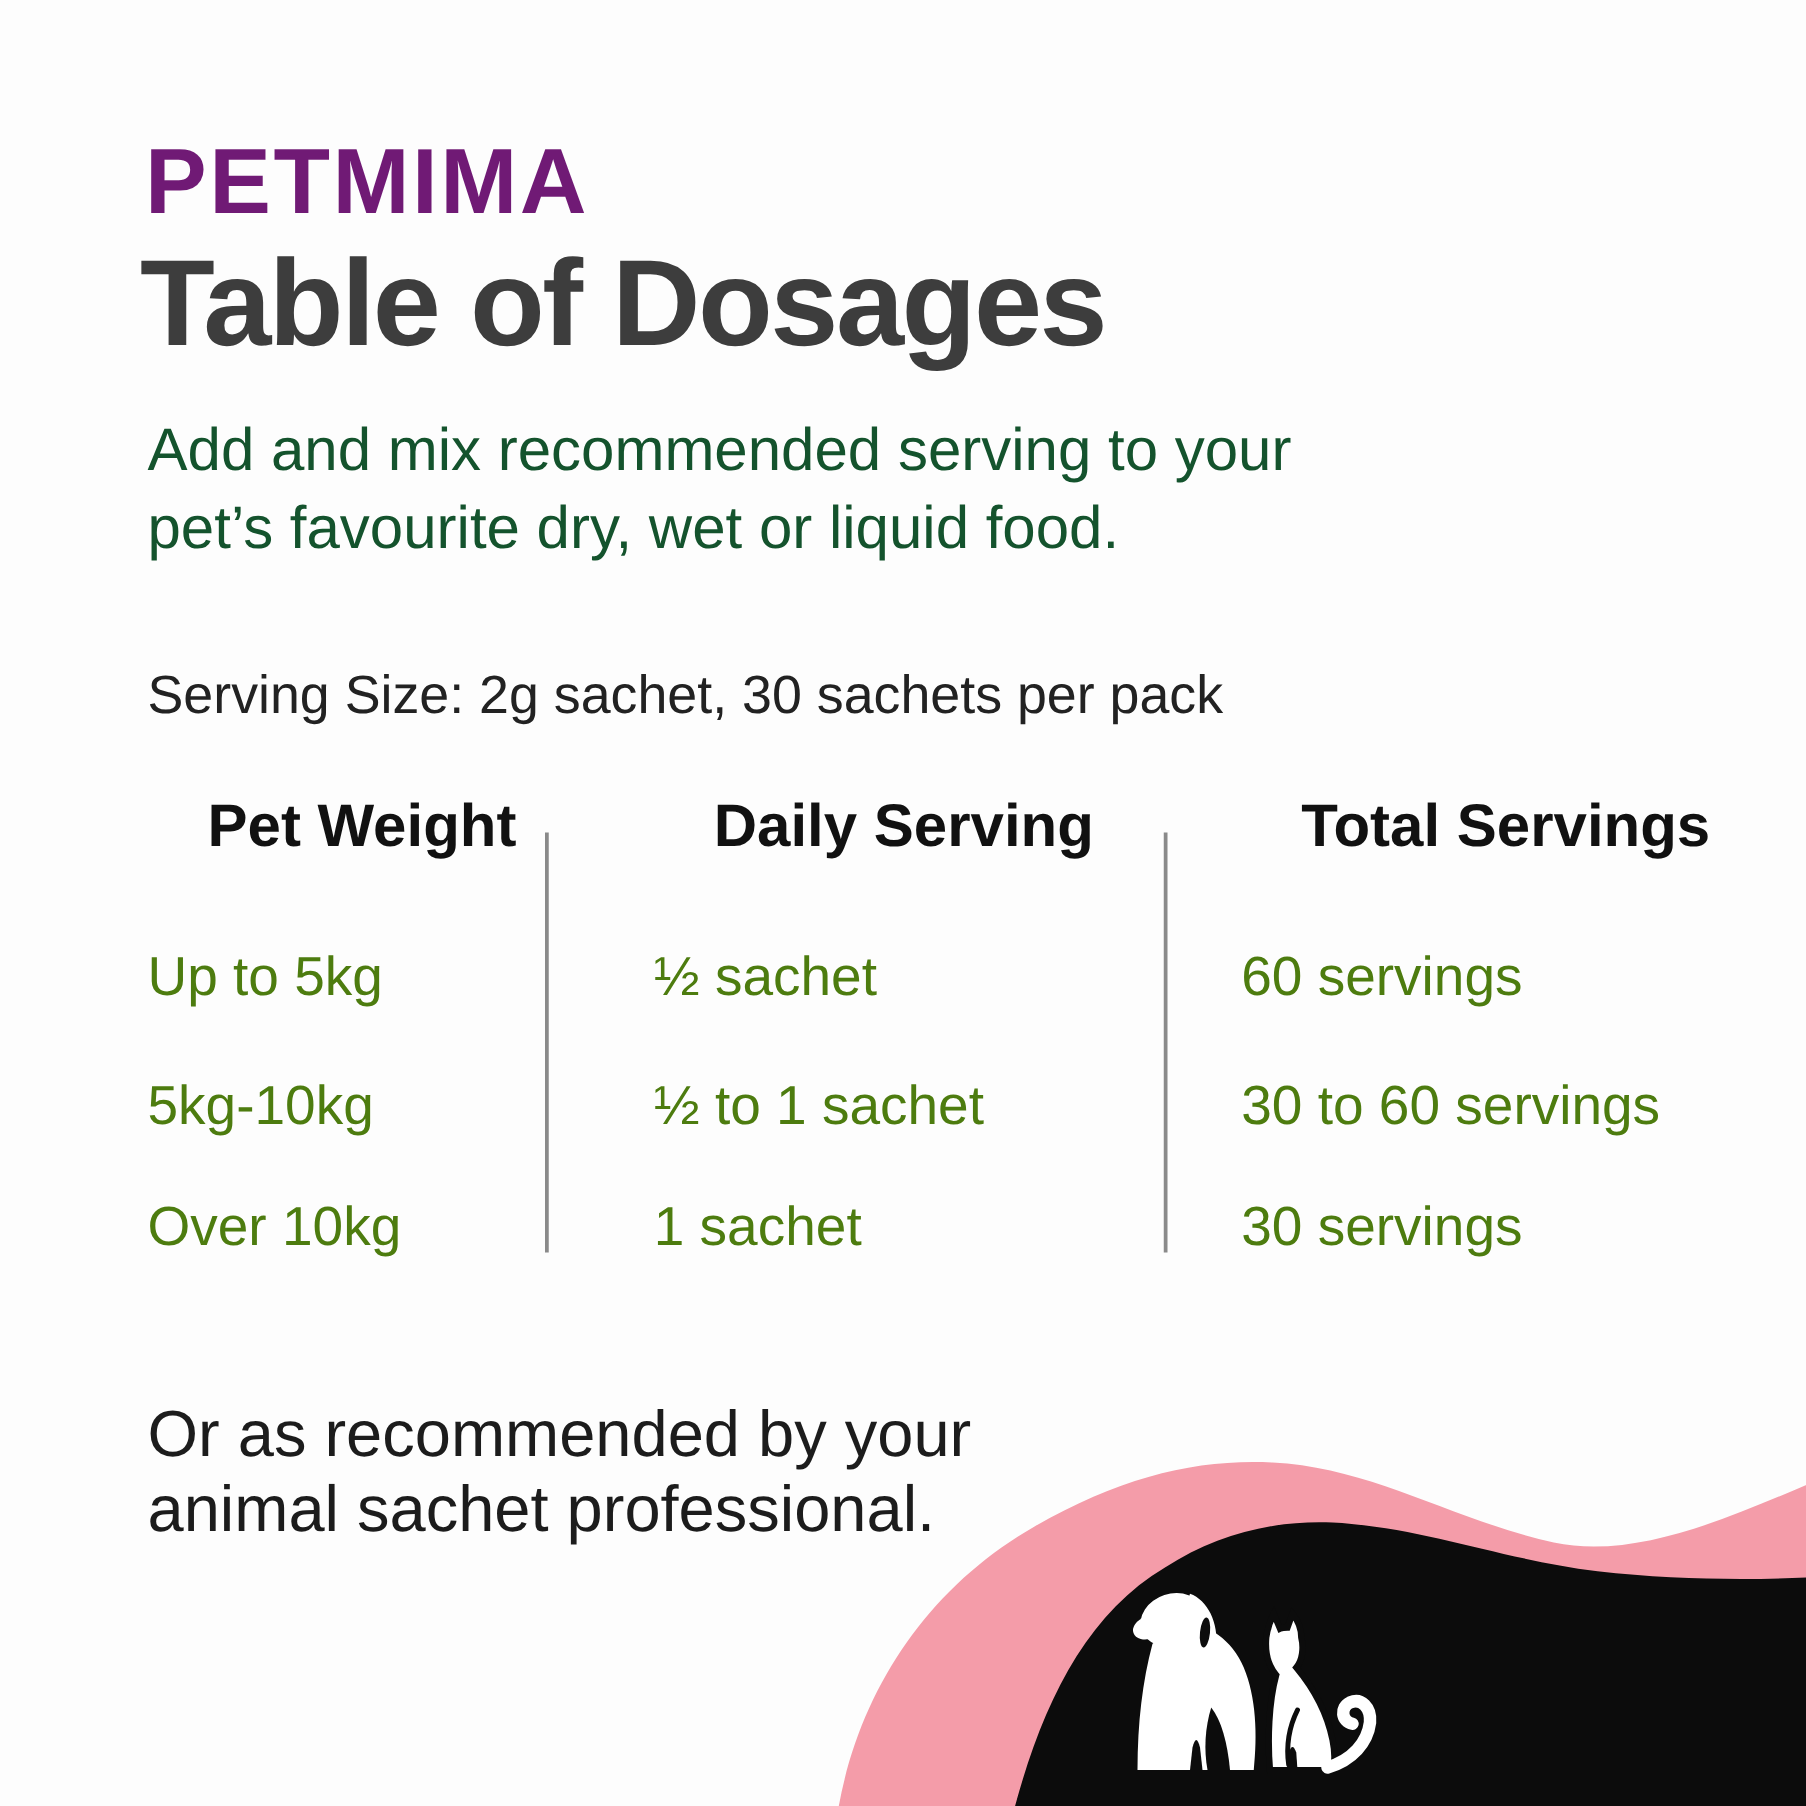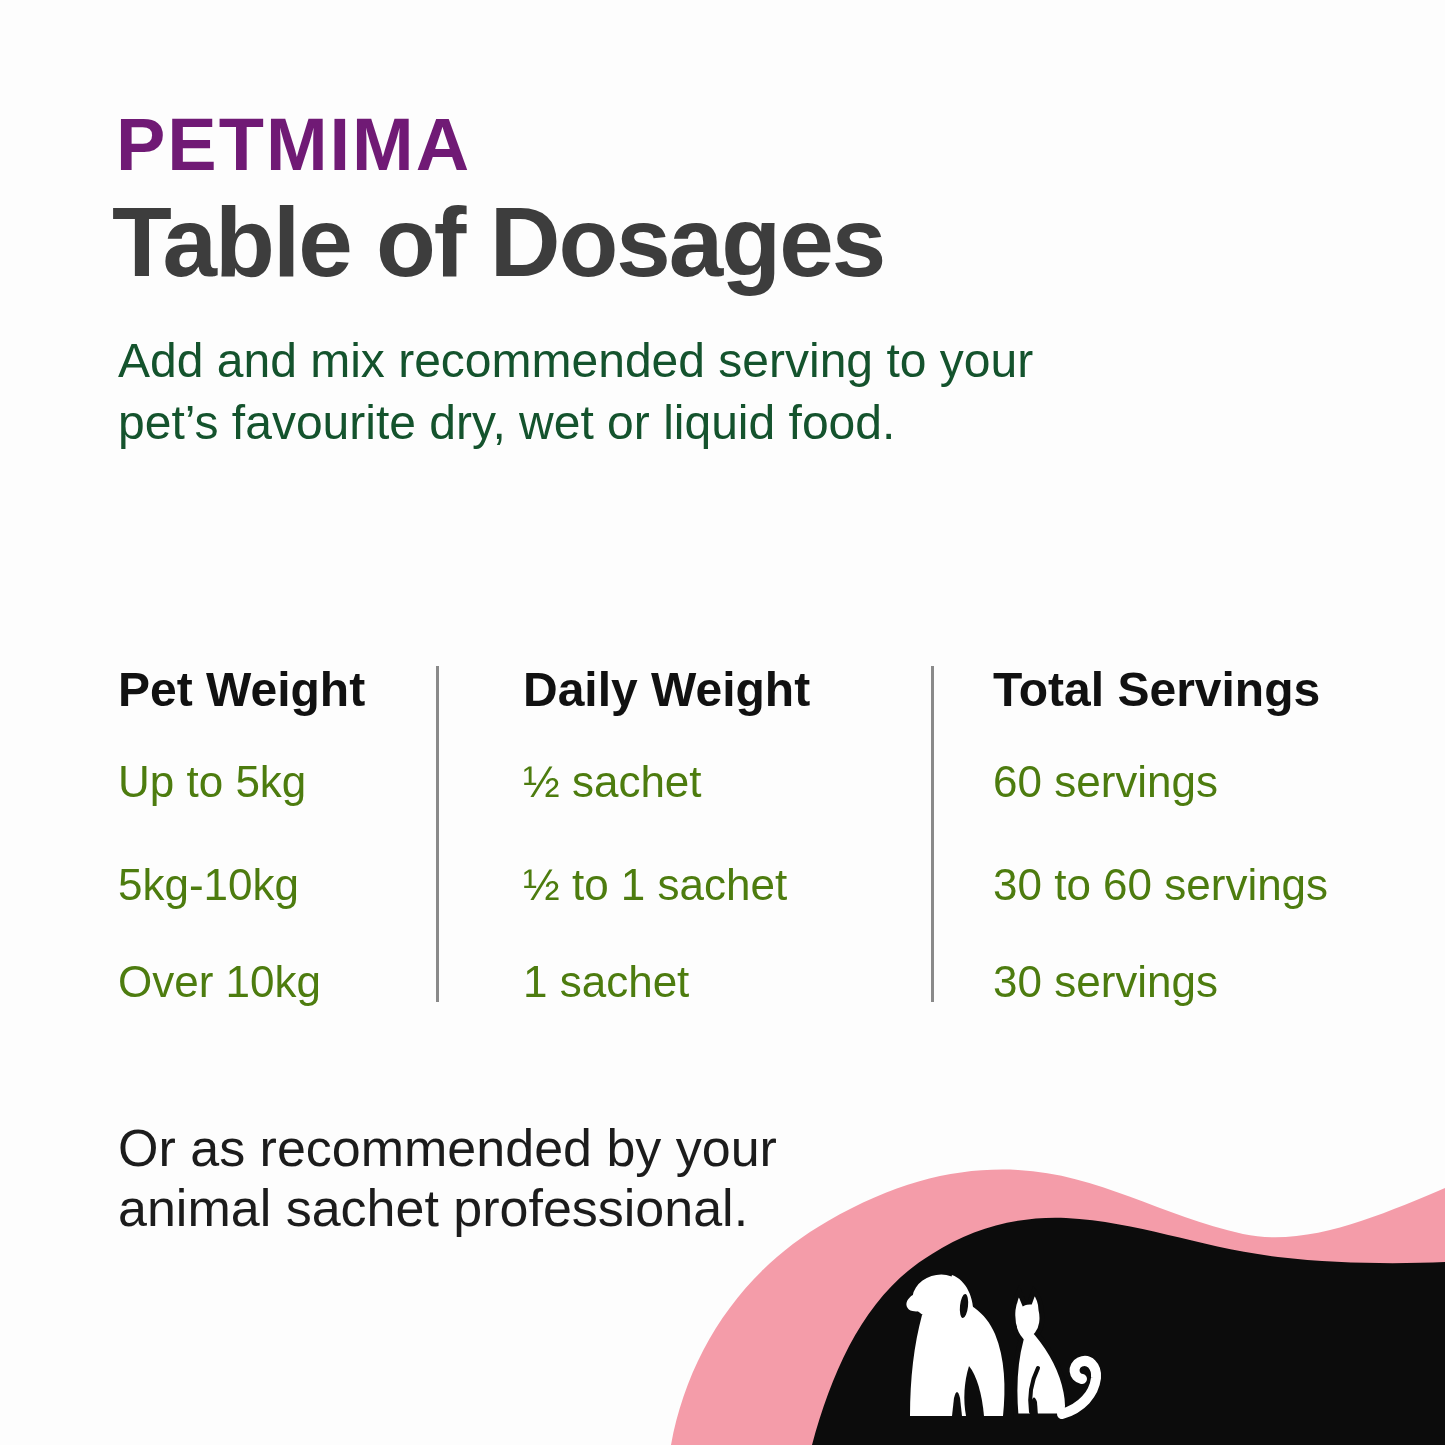--- a/index.html
+++ b/index.html
@@ -26,21 +26,21 @@
     font-size:48px;color:#14532d;line-height:62px;
     width:1080px;letter-spacing:0px;
   }
   .serving{
     position:absolute;left:118px;top:532px;
     font-size:43px;color:#222222;letter-spacing:0px;
   }
   .cell{position:absolute;font-size:44px;color:#4d7c0f;white-space:nowrap;line-height:1.1;}
   .cell.hdr{font-weight:700;font-size:48px;color:#111111;}
   .c0{left:118px;} .c1{left:523px;} .c2{left:993px;text-align:right;}
-  .rh{top:664px;} .r0{top:758px;} .r1{top:861px;} .r2{top:958px;}
+  .rh{top:636px;margin-left:48px;} .r0{top:758px;} .r1{top:861px;} .r2{top:958px;}
   .divider{
     position:absolute;top:666px;width:3px;height:336px;background:#8a8a8a;
   }
   .divider.d0{left:436px;}
   .divider.d1{left:931px;}
   .footnote{
     position:absolute;left:118px;top:1118px;
     font-size:52px;color:#1c1c1c;line-height:60px;
   }
   .decoration{
@@ -55,24 +55,25 @@
 
   <div class="logo">PETMIMA</div>
 
   <div class="title">Table of Dosages</div>
 
   <div class="description">
     <div>Add and mix recommended serving to your</div>
     <div>pet’s favourite dry, wet or liquid food.</div>
   </div>
 
+  <div class="serving">Serving Size: 2g sachet, 30 sachets per pack</div>
 
   <div>
     <div class="cell hdr rh c0">Pet Weight</div>
-    <div class="cell hdr rh c1">Daily Weight</div>
+    <div class="cell hdr rh c1">Daily Serving</div>
     <div class="cell hdr rh c2">Total Servings</div>
 
     <div class="divider d0"></div>
     <div class="divider d1"></div>
 
     <div class="cell r0 c0">Up to 5kg</div>
     <div class="cell r0 c1">½ sachet</div>
     <div class="cell r0 c2">60 servings</div>
 
     <div class="cell r1 c0">5kg-10kg</div>

